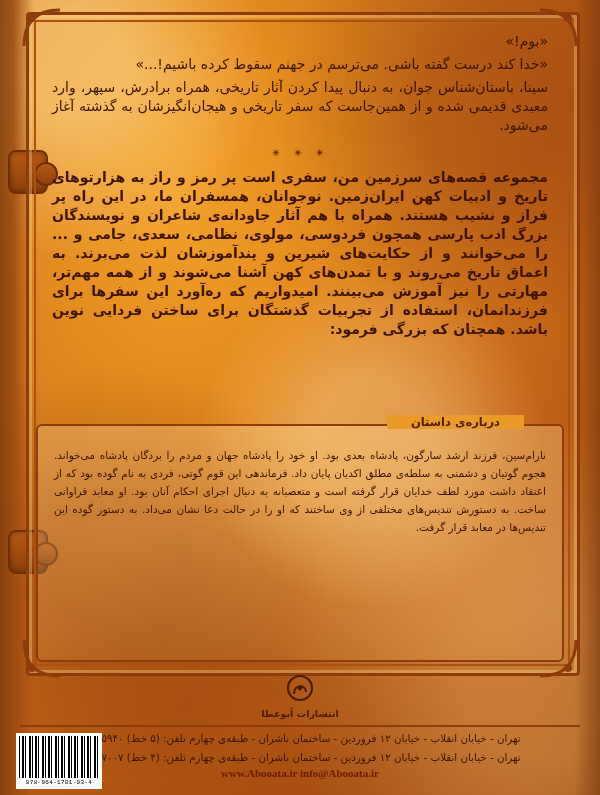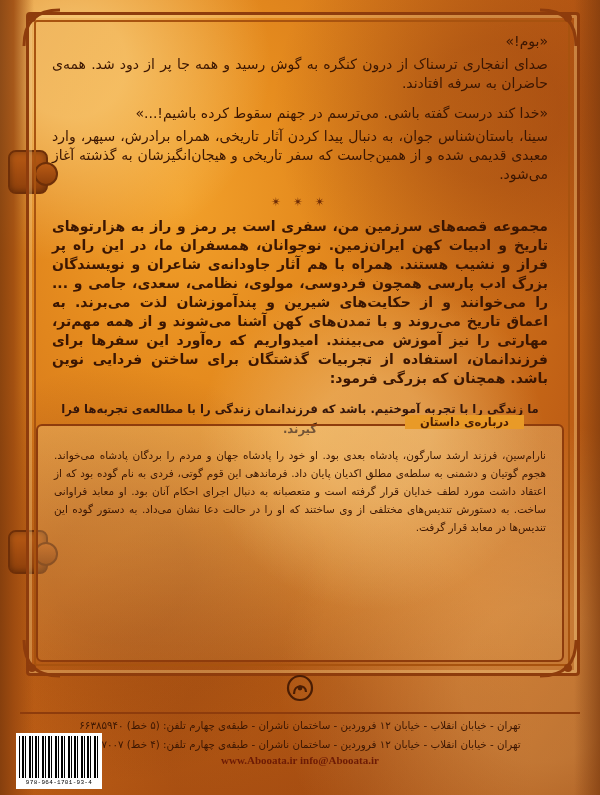--- a/index.html
+++ b/index.html
@@ -137,21 +137,21 @@
     border: 2px solid #8e3c0c;
     border-radius: 6px;
     background: linear-gradient(180deg, rgba(255,226,160,.30), rgba(255,210,130,.12));
     box-sizing: border-box;
     padding: 20px 16px 10px 16px;
   }
   .about-title {
     position: absolute;
     top: -11px; right: 38px;
     background: #e99a27;
-    padding: 0 15px;
+    padding: 0 24px;
     color: #4a1d04;
     font-weight: bold;
     font-size: 11.5px;
   }
   .about-box .para { font-size: 10.5px; line-height: 18px; margin-bottom: 9px; }
 
   
   .pub {
     position: absolute;
     left: 0; top: 672px;
@@ -252,41 +252,40 @@
   </div>
   <div class="corner" style="right:22px;top:638px;">
     <svg width="40" height="40" viewBox="0 0 40 40">
         <path d="M38 2 C38 26 26 38 2 38" fill="none" stroke="#8e3c0c" stroke-width="3"></path>
         <circle cx="30" cy="30" r="4" fill="#8e3c0c"></circle>
       </svg>
   </div>
 
   <div class="panel">
     <p class="para quote">«بوم!»</p>
-    <p class="para">صدای انفجاری ترسناک از درون کنگره به گوش رسید و همه جا پر از دود شد. همه‌ی حاضران به سرفه افتادند.</p>
     <p class="para quote">«خدا کند درست گفته باشی. می‌ترسم در جهنم سقوط کرده باشیم!...»</p>
     <p class="para">سینا، باستان‌شناس جوان، به دنبال پیدا کردن آثار تاریخی، همراه برادرش، سپهر، وارد معبدی قدیمی‌ شده و از همین‌جاست که سفر تاریخی و هیجان‌انگیزشان به گذشته آغاز می‌شود.</p>
     <div class="stars">✴ ✴ ✴</div>
     <p class="para bold">مجموعه قصه‌های سرزمین من، سفری است پر رمز و راز به هزارتوهای تاریخ و ادبیات کهن ایران‌زمین. نوجوانان، همسفران ما، در این راه پر فراز و نشیب هستند. همراه با هم آثار جاودانه‌ی شاعران و نویسندگان بزرگ ادب پارسی همچون فردوسی، مولوی، نظامی، سعدی، جامی و ... را می‌خوانند و از حکایت‌های شیرین و پندآموزشان لذت می‌برند. به اعماق تاریخ می‌روند و با تمدن‌های کهن آشنا می‌شوند و از همه مهم‌تر، مهارتی را نیز آموزش می‌بینند. امیدواریم که ره‌آورد این سفرها برای فرزندانمان، استفاده از تجربیات گذشتگان برای ساختن فردایی نوین باشد. همچنان که بزرگی فرمود:</p>
-    <div class="emph">ما زندگی را با تجربه آموختیم. باشد که فرزندانمان زندگی را با مطالعه‌ی تجربه‌ها فرا گیرند.</div>
   </div>
 
   <div class="about-box">
     <div class="about-title">درباره‌ی داستان</div>
     <p class="para">نارام‌سین، فرزند ارشد سارگون، پادشاه بعدی بود. او خود را پادشاه جهان و مردم را بردگان پادشاه می‌خواند. هجوم گوتیان و دشمنی به سلطه‌ی مطلق اکدیان پایان داد. فرماندهی این قوم گوتی، فردی به نام گوده بود که از اعتقاد داشت مورد لطف خدایان قرار گرفته است و متعصبانه به دنبال اجرای احکام آنان بود. او معابد فراوانی ساخت. به دستورش تندیس‌های مختلفی از وی ساختند که او را در حالت دعا نشان می‌داد. به دستور گوده این تندیس‌ها در معابد قرار گرفت.</p>
   </div>
 
   <div class="pub">
     <div class="pub-logo">
       <svg width="36" height="34" viewBox="0 0 36 34">
         <circle cx="18" cy="16" r="12" fill="none" stroke="#4a1d04" stroke-width="2.2"></circle>
         <path d="M12 22 C12 12 24 12 24 20" fill="none" stroke="#4a1d04" stroke-width="2.2"></path>
         <circle cx="18" cy="16" r="2.4" fill="#4a1d04"></circle>
       </svg>
     </div>
+    <div class="pub-name">انتشارات آبوعطا</div>
     <div class="pub-rule"></div>
     <div class="addr">تهران - خیابان انقلاب - خیابان ۱۲ فروردین - ساختمان ناشران - طبقه‌ی چهارم  تلفن: (۵ خط) ۶۶۳۸۵۹۴۰</div>
     <div class="addr">تهران - خیابان انقلاب - خیابان ۱۲ فروردین - ساختمان ناشران - طبقه‌ی چهارم تلفن: (۴ خط) ۶۶۹۷۷۰۰۷</div>
     <div class="web">www.Abooata.ir      info@Abooata.ir</div>
 
   </div>
 
   <div class="barcode">
     <div class="bars"></div>
     <div class="isbn">978-964-1701-93-4</div>

